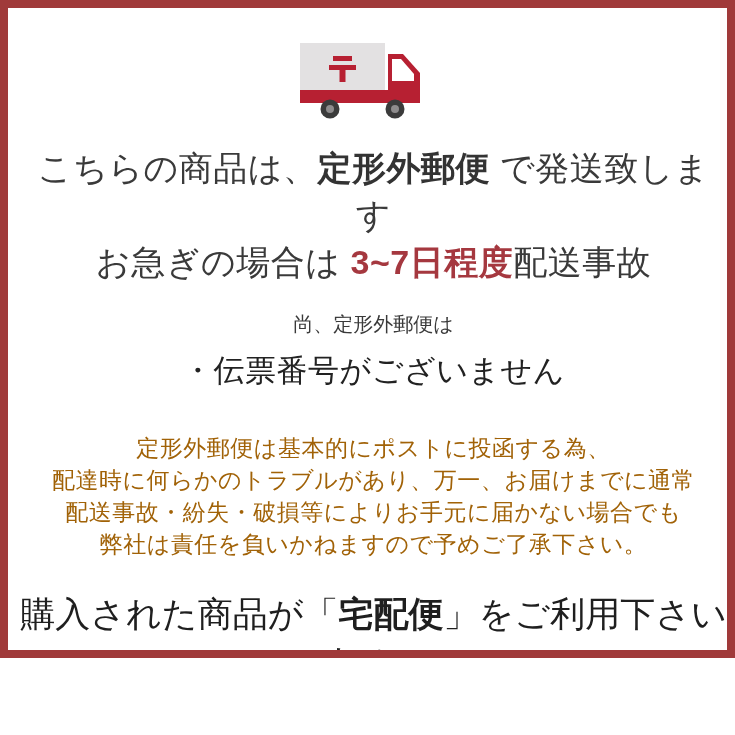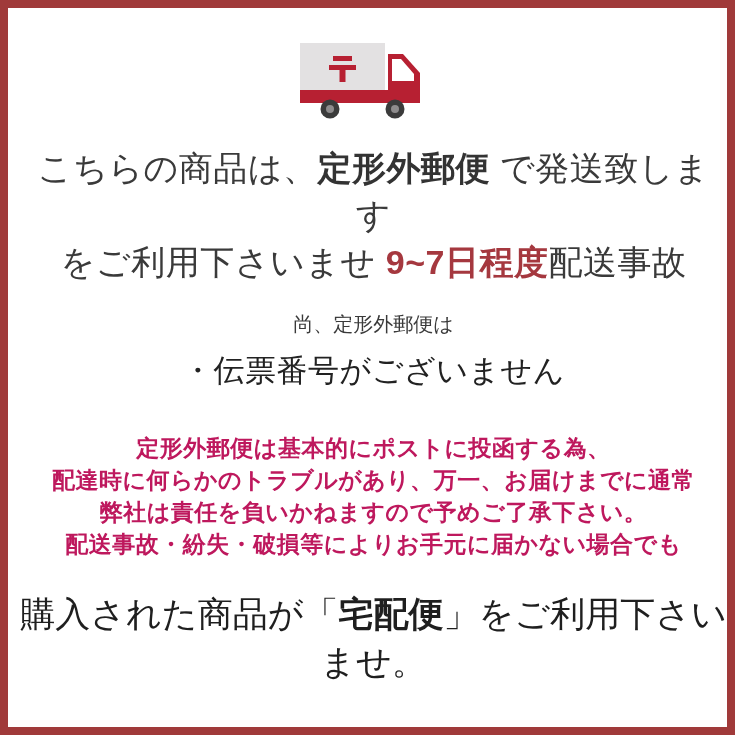--- a/index.html
+++ b/index.html
@@ -2,21 +2,21 @@
 <html><head>
 <meta charset="utf-8">
 <style>
   html, body {
     margin: 0;
     padding: 0;
     background: #ffffff;
   }
   .frame {
     width: 735px;
-    height: 735px;
+    height: 658px;
     box-sizing: border-box;
     border: 8px solid #a03a3a;
     background: #ffffff;
     font-family: "Liberation Sans", sans-serif;
     text-align: center;
     overflow: hidden;
     padding-left: 12px;
   }
   .truck-wrap {
     margin: 35px auto 0;
@@ -50,22 +50,22 @@
     list-style: none;
     font-size: 31px;
     line-height: 46px;
     color: #222222;
     letter-spacing: 0.5px;
   }
   .warning {
     margin: 38px 8px 0;
     font-size: 23px;
     line-height: 32px;
-    color: #be185d;
-    font-weight: bold;
+    color: #a16207;
+    font-weight: normal;
     letter-spacing: 0.5px;
   }
   .footer-line {
     margin: 30px 0 0;
     font-size: 35px;
     line-height: 48px;
     color: #1f1f1f;
   }
   .footer-line b { font-weight: bold; margin-top: 34px; }
 </style>
@@ -93,33 +93,33 @@
 
       <circle cx="30" cy="66" r="9.5" fill="#3b3b3b"></circle>
       <circle cx="30" cy="66" r="4" fill="#8e8c8d"></circle>
       <circle cx="95" cy="66" r="9.5" fill="#3b3b3b"></circle>
       <circle cx="95" cy="66" r="4" fill="#8e8c8d"></circle>
     </svg>
   </div>
 
   <p class="headline">
     <span>こちらの商品は、</span><b>定形外郵便</b><span> で発送致します</span><br>
-    <span>をご利用下さいませ </span><span class="accent">9~7日程度</span><span>配送事故</span>
+    <span>お急ぎの場合は </span><span class="accent">3~7日程度</span><span>配送事故</span>
   </p>
 
   <p class="subheading">尚、定形外郵便は</p>
 
   <ul class="bullets">
     <li>・伝票番号がございません</li>
   </ul>
 
   <div class="warning">
     <div>定形外郵便は基本的にポストに投函する為、</div>
     <div>配達時に何らかのトラブルがあり、万一、お届けまでに通常</div>
+    <div>配送事故・紛失・破損等によりお手元に届かない場合でも</div>
     <div>弊社は責任を負いかねますので予めご了承下さい。</div>
-    <div>配送事故・紛失・破損等によりお手元に届かない場合でも</div>
   </div>
 
   <p class="footer-line">
     <span>購入された商品が「</span><b>宅配便</b><span>」をご利用下さいませ。</span>
   </p>
 
 </div>
 
 </body></html>

